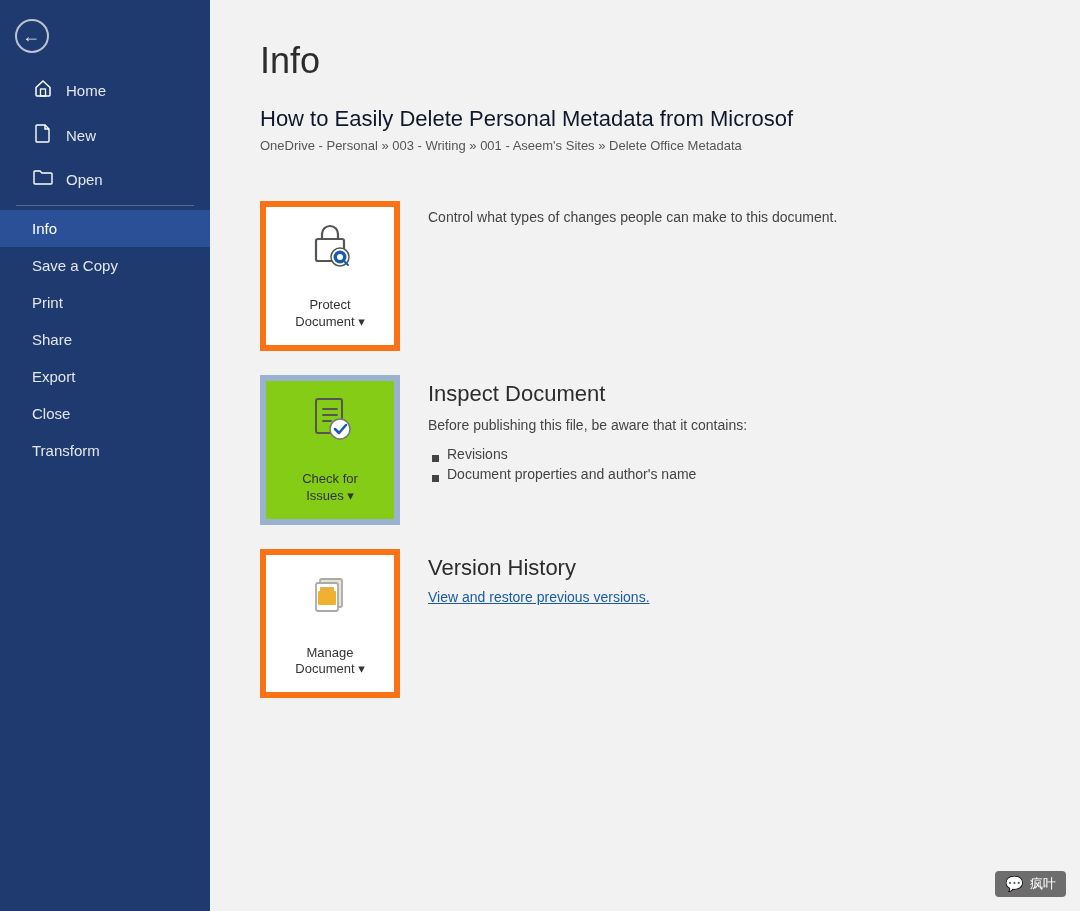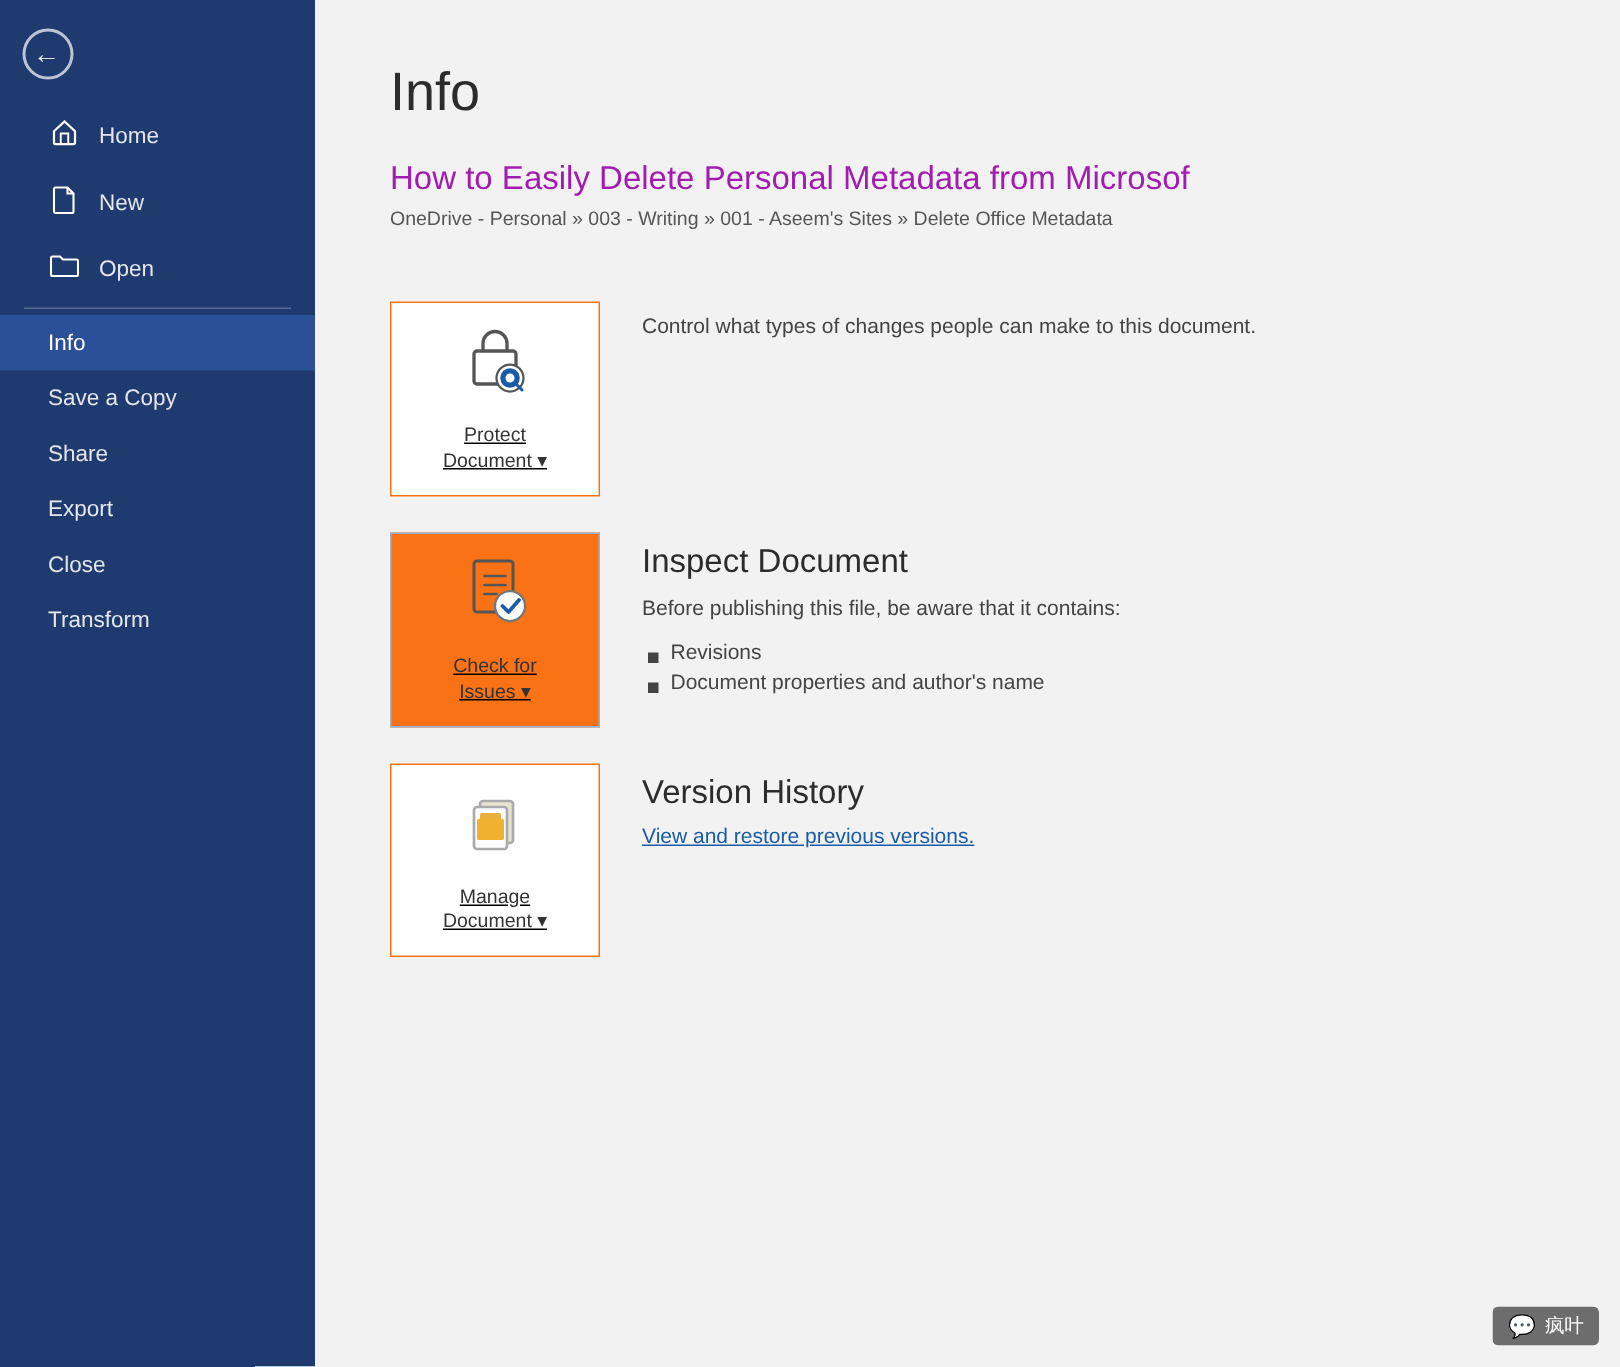--- a/index.html
+++ b/index.html
@@ -91,21 +91,21 @@
 
     .page-title {
       font-size: 36px;
       font-weight: 300;
       color: #2c2c2c;
       margin-bottom: 24px;
     }
 
     .doc-title {
       font-size: 22px;
-      color: #a21caf;
+      color: #0f172a;
       font-weight: 400;
       margin-bottom: 6px;
       white-space: nowrap;
       overflow: hidden;
       text-overflow: ellipsis;
     }
 
     .doc-path {
       font-size: 13px;
       color: #555;
@@ -118,34 +118,33 @@
       flex-direction: row;
       align-items: flex-start;
       margin-bottom: 24px;
       gap: 28px;
     }
 
     .card-button {
       width: 140px;
       min-width: 140px;
       min-height: 120px;
-      border: 1px solid #f97316;
+      border: 6px solid #f97316;
       background: white;
       display: flex;
       flex-direction: column;
       align-items: center;
       justify-content: center;
       cursor: pointer;
       padding: 14px 10px;
-      gap: 10px;
-      text-decoration: underline;
+      gap: 20px;
     }
 
     .card-button.highlighted {
-      background: #f97316;
+      background: #84cc16;
       border-color: #9ab1d0;
     }
 
     .card-button-label {
       font-size: 13px;
       color: #333;
       text-align: center;
       line-height: 1.3;
     }
 
@@ -263,20 +262,23 @@
   <hr class="sidebar-divider">
 
   <div class="sidebar-nav-item active">
     <span class="nav-label">Info</span>
   </div>
 
   <div class="sidebar-nav-item">
     <span class="nav-label">Save a Copy</span>
   </div>
 
+  <div class="sidebar-nav-item">
+    <span class="nav-label">Print</span>
+  </div>
 
   <div class="sidebar-nav-item">
     <span class="nav-label">Share</span>
   </div>
 
   <div class="sidebar-nav-item">
     <span class="nav-label">Export</span>
   </div>
 
   <div class="sidebar-nav-item">

